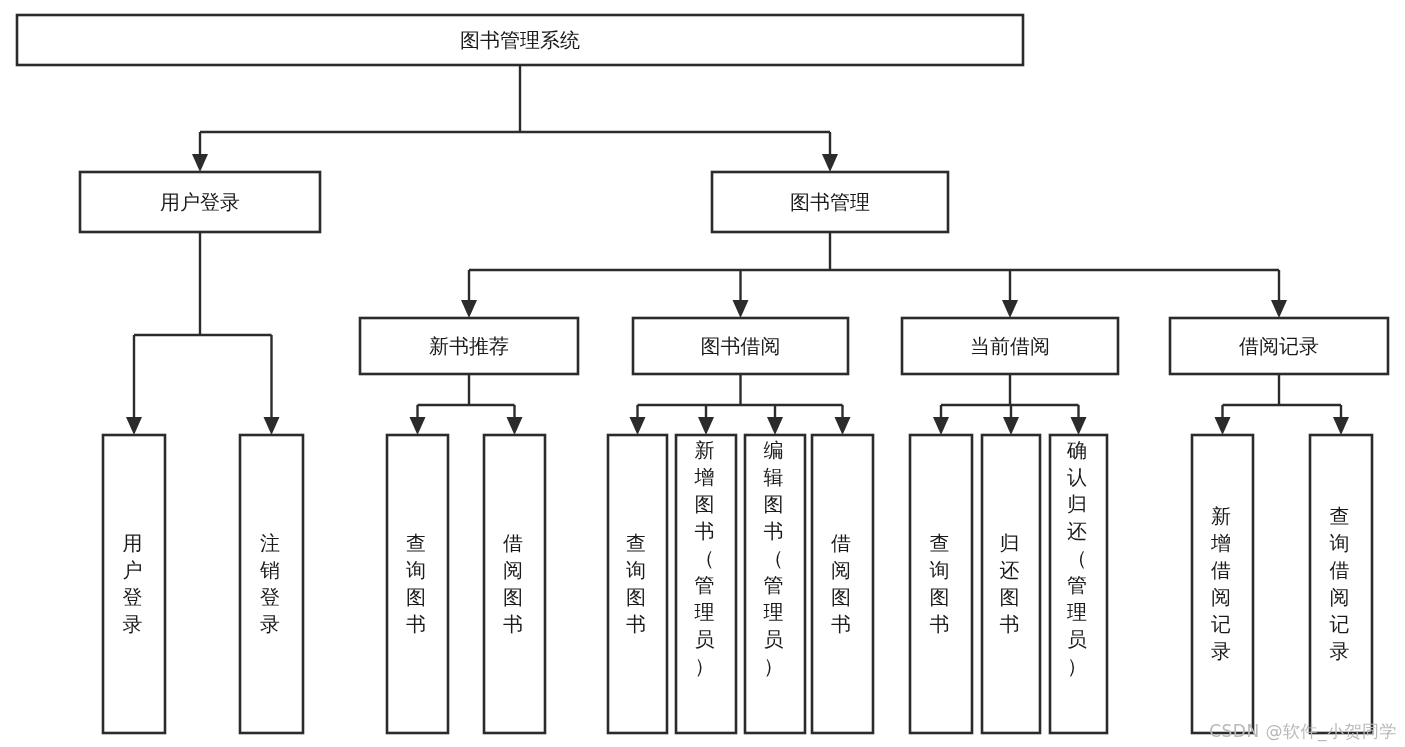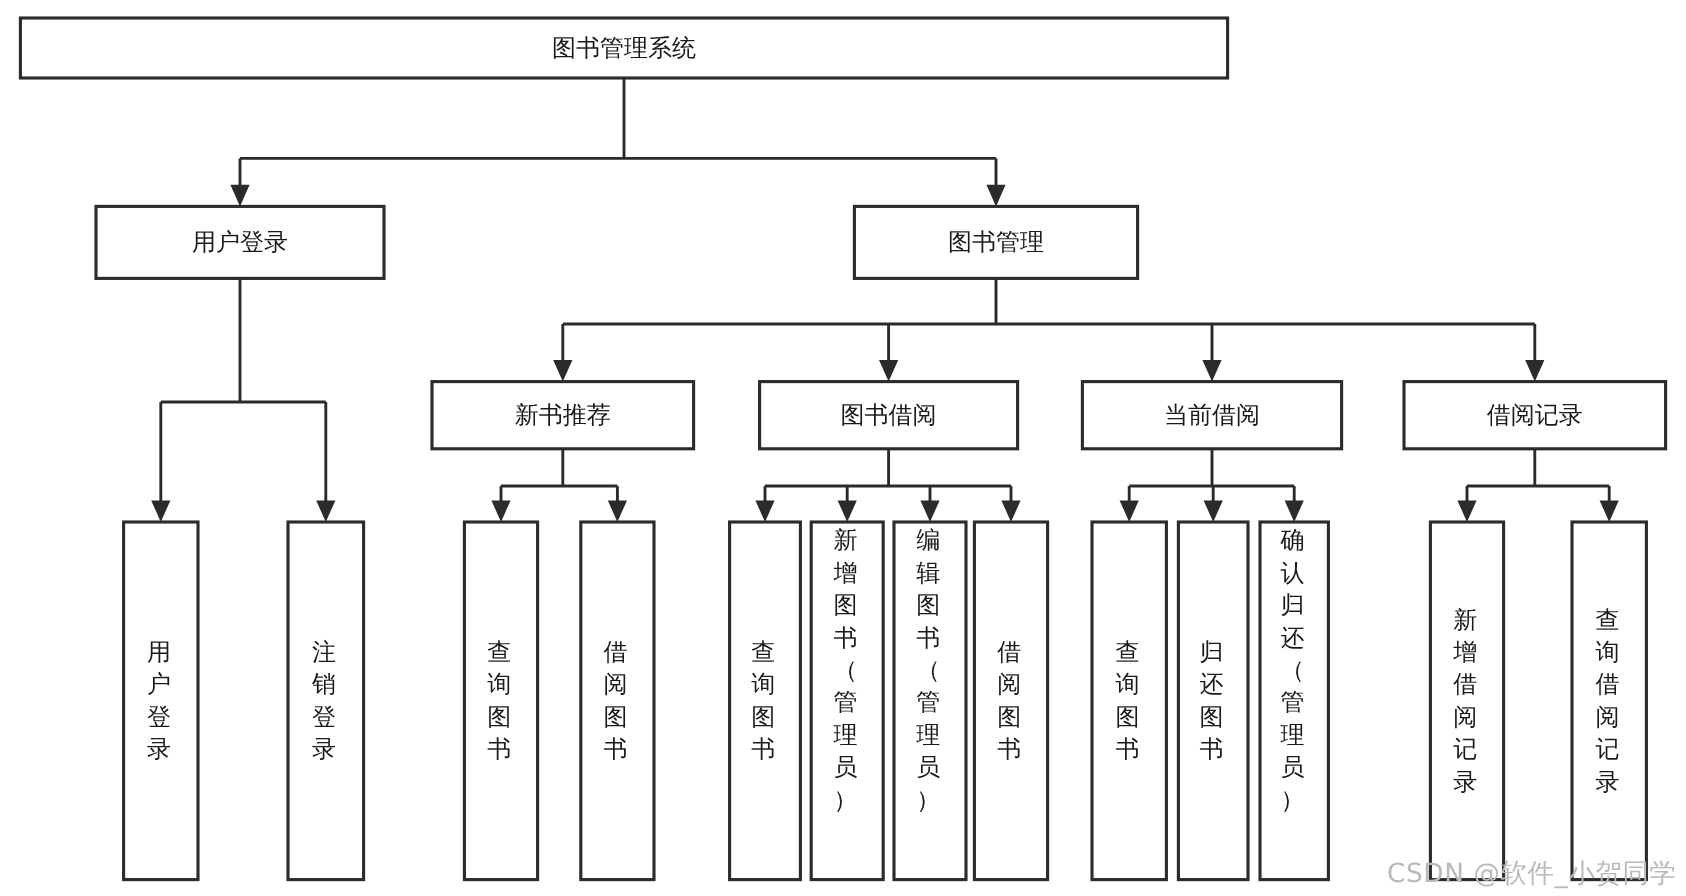--- a/index.html
+++ b/index.html
@@ -53,21 +53,21 @@
   }
   .arrow-head {
     fill: #2b2b2b;
     stroke: none;
   }
   .watermark {
     position: absolute;
     right: 8px;
     bottom: 4px;
     font-family: "DejaVu Sans", "Liberation Sans", sans-serif;
-    font-size: 22px;
+    font-size: 17px;
     color: #b9b9b9;
     white-space: nowrap;
     letter-spacing: 0.5px;
     pointer-events: none;
   }
 </style>
 </head>
 <body>
 
 <div id="diagram-root">

